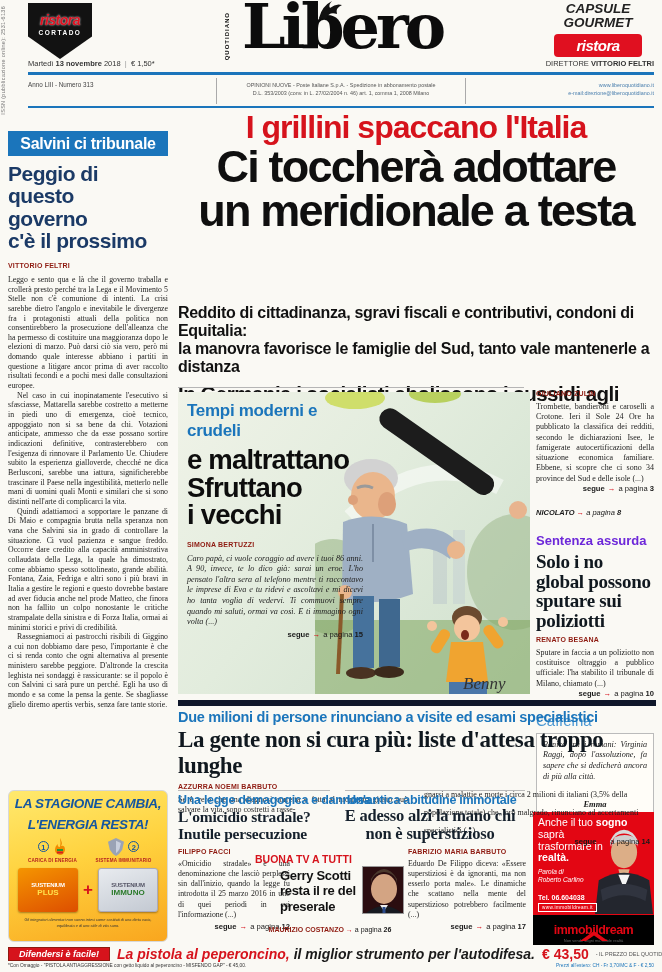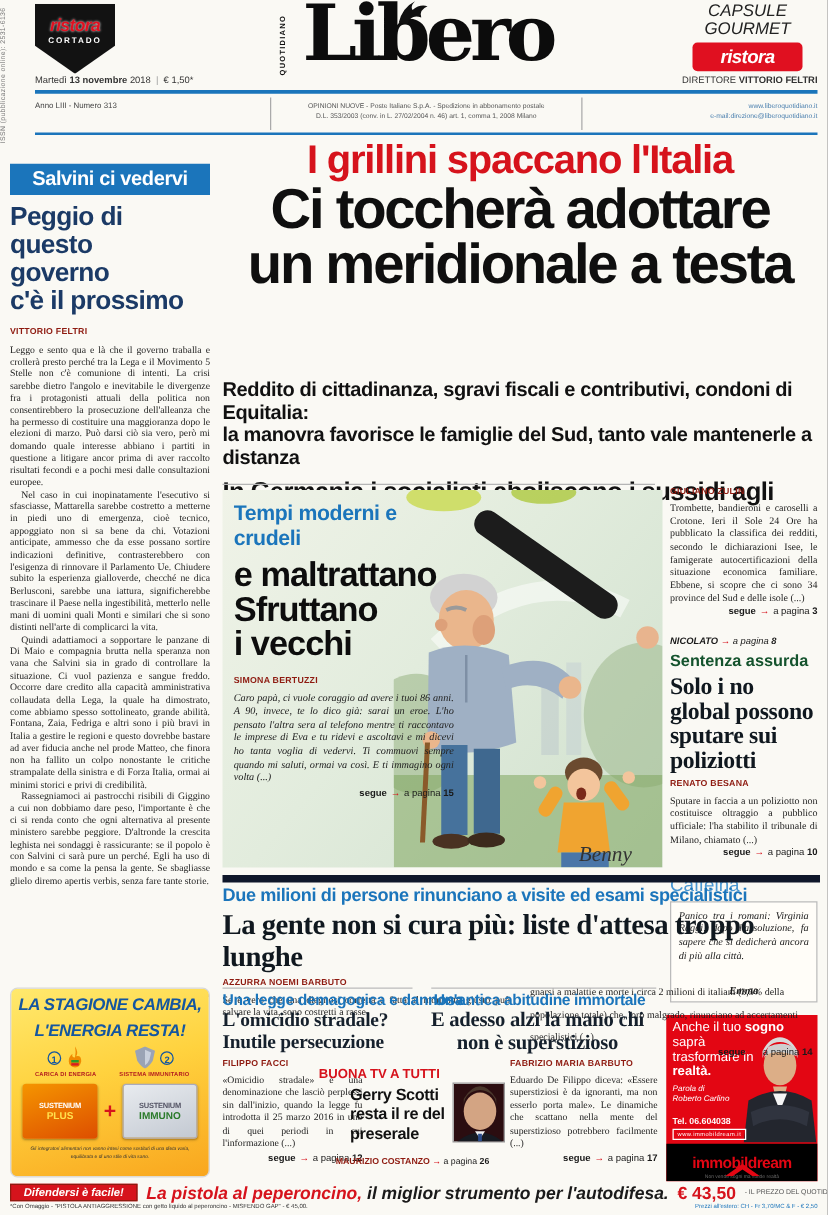--- a/index.html
+++ b/index.html
@@ -18,21 +18,21 @@
   .capsule-badge .rb{ font-style:italic; font-weight:bold; font-size:14px; color:#e01020;
          text-shadow:0 0 2px #fff; letter-spacing:-.5px;}
   .capsule-badge .cv{ font-size:6.5px; color:#fff; letter-spacing:1.5px; font-weight:bold; margin-top:1px;}
   .masthead{ position:absolute; left:212px; top:-4px; width:260px; text-align:center;}
   .masthead .logo{ font-family:"DejaVu Serif","Liberation Serif",serif; font-weight:900;
          font-size:62px; letter-spacing:-4px; color:#0c0c0c; line-height:1;}
   .masthead .quot{ position:absolute; left:12px; top:16px; writing-mode:vertical-rl;
          transform:rotate(180deg); font-size:6px; font-weight:bold; letter-spacing:1px; color:#0c0c0c;}
   .masthead svg{ position:absolute; left:104px; top:0px; }
   .caps-right{ position:absolute; right:8px; top:2px; width:112px; text-align:center;}
-  .caps-right .l{ font-style:italic; font-weight:normal; font-size:13.5px; color:#222; line-height:1.05;}
+  .caps-right .l{ font-style:italic; font-weight:bold; font-size:13.5px; color:#222; line-height:1.05;}
   .caps-right .rlogo{ margin:4px auto 0; width:88px; height:23px; background:#e01020;
          border-radius:4px; color:#fff; font-style:italic; font-weight:bold; font-size:15px;
          line-height:23px; text-align:center; letter-spacing:-.5px;}
   .dateline{ position:absolute; left:28px; right:8px; top:59px; display:flex;
          justify-content:space-between; font-size:7.5px; color:#333; align-items:flex-end;}
   .dateline b{ font-weight:bold; }
   .rule-thick{ position:absolute; left:28px; right:8px; top:72px; height:3px; background:#1b75bb;}
   .info-row{ position:absolute; left:28px; right:8px; top:78px; height:26px; display:flex; font-size:5.4px; color:#555;}
   .info-row .c1{ width:30%; padding-top:3px; font-size:6.3px; color:#444;}
   .info-row .c2{ width:40%; text-align:center; border-left:1px solid #aaa; border-right:1px solid #aaa;
@@ -102,21 +102,21 @@
   .vecchi .segue{ width:176px; margin-top:2px;}
 
   
   .rightcol{ position:absolute; left:536px; top:390px; width:118px;}
   .rc-body{ margin-top:5px; font-family:"Liberation Serif","DejaVu Serif",serif;
          font-size:8px; line-height:1.28; text-align:justify; color:#1c1c1c;}
   .nicolato{ margin-top:15px; font-size:7.5px;font-style:italic;}
   .nicolato .n{ font-weight:bold;}
   .nicolato .arrow{ color:#d6131c; font-weight:bold;}
   .nicolato .pg{ font-weight:bold;}
-  .rc-kick{ margin-top:4px; font-size:13px; font-weight:bold; color:#14532d;}
+  .rc-kick{ margin-top:16px; font-size:13px; font-weight:bold; color:#6d28d9;}
   .rc-h{ margin-top:4px; font-size:19px; font-weight:bold; line-height:1.04; color:#10181f; letter-spacing:-.3px;}
   .caff-title{ margin-top:14px; font-size:15px; color:#4a97d2;}
   .caff-box{ margin-top:4px; border:1px solid #bbb; background:#fffdf8; padding:6px 6px 4px;}
   .caff-box .b{ font-family:"Liberation Serif","DejaVu Serif",serif; font-style:italic;
          font-size:8.2px; line-height:1.3; text-align:justify; color:#222;}
   .caff-box .sig{ font-family:"Liberation Serif","DejaVu Serif",serif; font-style:italic;
          font-weight:bold; font-size:8.5px; text-align:center; margin-top:17px;}
 
   
   .dream{ position:absolute; left:533px; top:812px; width:121px; height:133px; background:#e30613;
@@ -241,21 +241,21 @@
     <div class="h">un meridionale a testa</div>
   </div>
   <div class="deck">
     <div class="d">Reddito di cittadinanza, sgravi fiscali e contributivi, condoni di Equitalia:</div>
     <div class="d">la manovra favorisce le famiglie del Sud, tanto vale mantenerle a distanza</div>
     <div class="d3">In Germania i socialisti aboliscono i sussidi agli indigenti</div>
   </div>
   <div class="deck-rule"></div>
 
   <div class="leftcol">
-    <div class="banner">Salvini ci vedervi</div>
+    <div class="banner">Salvini ci tribunale</div>
     <div class="hl">
       <div>Peggio di questo</div>
       <div>governo</div>
       <div>c'è il prossimo</div>
     </div>
     <div class="byline" style="margin-top:9px">VITTORIO FELTRI</div>
     <div class="feltri-body">
       <p>Leggo e sento qua e là che il governo traballa e crollerà presto perché tra la Lega e il Movimento 5 Stelle non c'è comunione di intenti. La crisi sarebbe dietro l'angolo e inevitabile le divergenze fra i protagonisti attuali della politica non consentirebbero la prosecuzione dell'alleanza che ha permesso di costituire una maggioranza dopo le elezioni di marzo. Può darsi ciò sia vero, però mi domando quale interesse abbiano i partiti in questione a litigare ancor prima di aver raccolto risultati fecondi e a pochi mesi dalle consultazioni europee.</p>
       <p>Nel caso in cui inopinatamente l'esecutivo si sfasciasse, Mattarella sarebbe costretto a metterne in piedi uno di emergenza, cioè tecnico, appoggiato non si sa bene da chi. Votazioni anticipate, ammesso che da esse possano sortire indicazioni definitive, contrasterebbero con l'esigenza di rinnovare il Parlamento Ue. Chiudere subito la esperienza gialloverde, checché ne dica Berlusconi, sarebbe una iattura, significherebbe trascinare il Paese nella ingestibilità, metterlo nelle mani di uomini quali Monti e similari che si sono distinti nell'arte di complicarci la vita.</p>
       <p>Quindi adattiamoci a sopportare le panzane di Di Maio e compagnia brutta nella speranza non vana che Salvini sia in grado di controllare la situazione. Ci vuol pazienza e sangue freddo. Occorre dare credito alla capacità amministrativa collaudata della Lega, la quale ha dimostrato, come abbiamo spesso sottolineato, grande abilità. Fontana, Zaia, Fedriga e altri sono i più bravi in Italia a gestire le regioni e questo dovrebbe bastare ad aver fiducia anche nel prode Matteo, che finora non ha fallito un colpo nonostante le critiche strampalate della sinistra e di Forza Italia, ormai ai minimi storici e privi di credibilità.</p>

